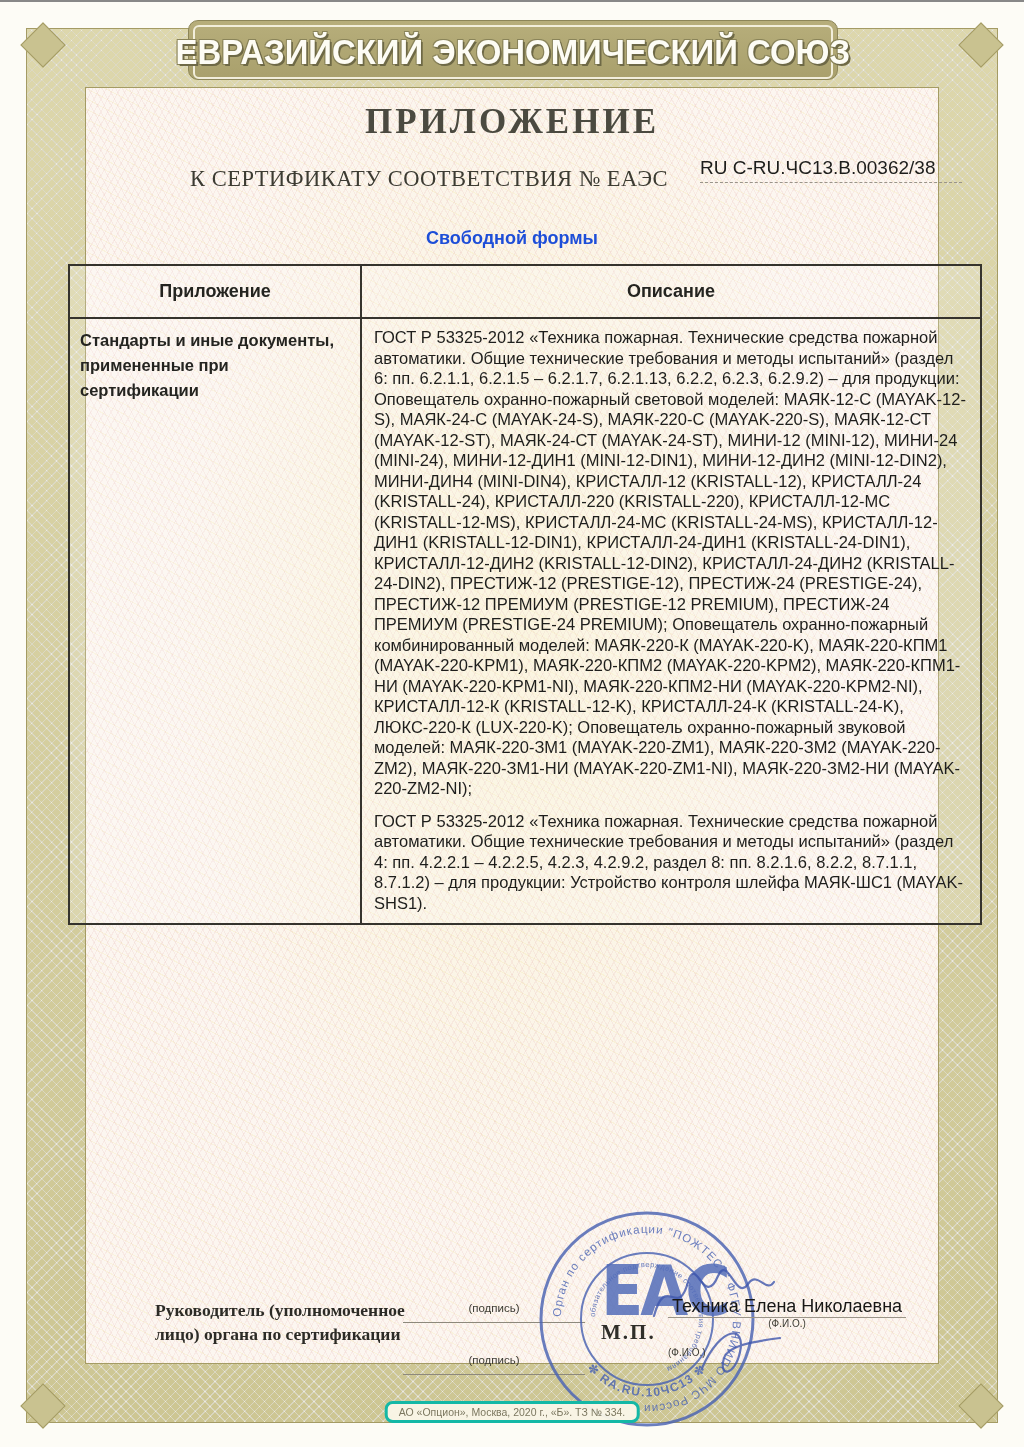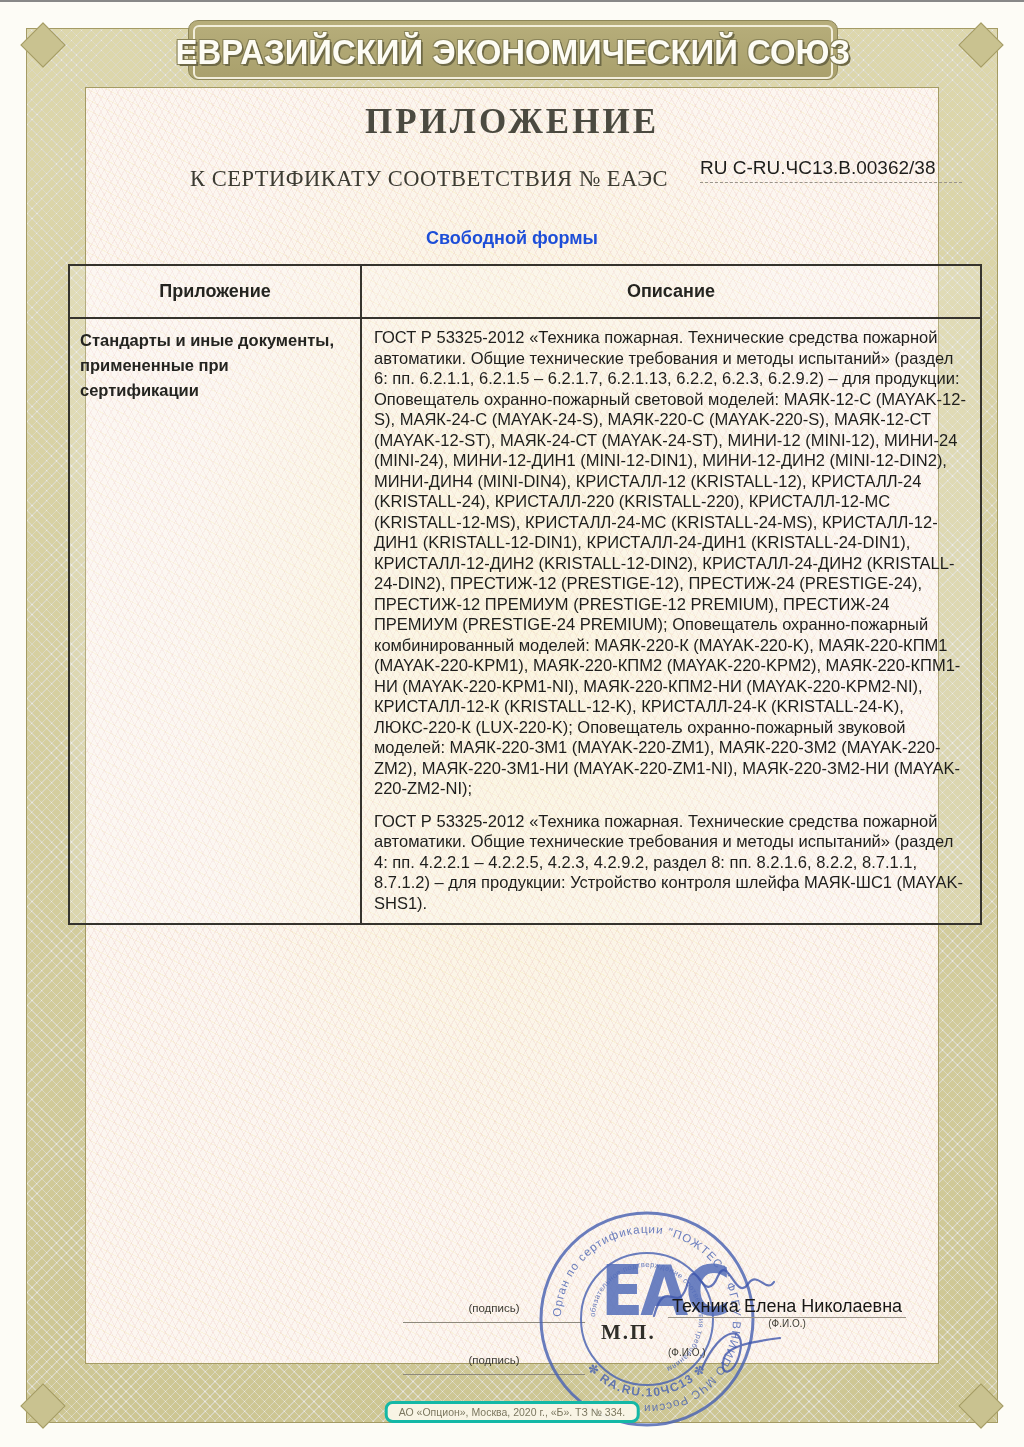--- a/index.html
+++ b/index.html
@@ -215,20 +215,21 @@
       <tr>
         <td class="cell-appendix">Стандарты и иные документы, примененные при сертификации</td>
         <td class="cell-desc">
           <p class="desc-par">ГОСТ Р 53325-2012 «Техника пожарная. Технические средства пожарной автоматики. Общие технические требования и методы испытаний» (раздел 6: пп. 6.2.1.1, 6.2.1.5 – 6.2.1.7, 6.2.1.13, 6.2.2, 6.2.3, 6.2.9.2) – для продукции: Оповещатель охранно-пожарный световой моделей: МАЯК-12-С (MAYAK-12-S), МАЯК-24-С (MAYAK-24-S), МАЯК-220-С (MAYAK-220-S), МАЯК-12-СТ (MAYAK-12-ST), МАЯК-24-СТ (MAYAK-24-ST), МИНИ-12 (MINI-12), МИНИ-24 (MINI-24), МИНИ-12-ДИН1 (MINI-12-DIN1), МИНИ-12-ДИН2 (MINI-12-DIN2), МИНИ-ДИН4 (MINI-DIN4), КРИСТАЛЛ-12 (KRISTALL-12), КРИСТАЛЛ-24 (KRISTALL-24), КРИСТАЛЛ-220 (KRISTALL-220), КРИСТАЛЛ-12-МС (KRISTALL-12-MS), КРИСТАЛЛ-24-МС (KRISTALL-24-MS), КРИСТАЛЛ-12-ДИН1 (KRISTALL-12-DIN1), КРИСТАЛЛ-24-ДИН1 (KRISTALL-24-DIN1), КРИСТАЛЛ-12-ДИН2 (KRISTALL-12-DIN2), КРИСТАЛЛ-24-ДИН2 (KRISTALL-24-DIN2), ПРЕСТИЖ-12 (PRESTIGE-12), ПРЕСТИЖ-24 (PRESTIGE-24), ПРЕСТИЖ-12 ПРЕМИУМ (PRESTIGE-12 PREMIUM), ПРЕСТИЖ-24 ПРЕМИУМ (PRESTIGE-24 PREMIUM); Оповещатель охранно-пожарный комбинированный моделей: МАЯК-220-К (MAYAK-220-K), МАЯК-220-КПМ1 (MAYAK-220-KPM1), МАЯК-220-КПМ2 (MAYAK-220-KPM2), МАЯК-220-КПМ1-НИ (MAYAK-220-KPM1-NI), МАЯК-220-КПМ2-НИ (MAYAK-220-KPM2-NI), КРИСТАЛЛ-12-К (KRISTALL-12-K), КРИСТАЛЛ-24-К (KRISTALL-24-K), ЛЮКС-220-К (LUX-220-K); Оповещатель охранно-пожарный звуковой моделей: МАЯК-220-ЗМ1 (MAYAK-220-ZM1), МАЯК-220-ЗМ2 (MAYAK-220-ZM2), МАЯК-220-ЗМ1-НИ (MAYAK-220-ZM1-NI), МАЯК-220-ЗМ2-НИ (MAYAK-220-ZM2-NI);</p>
           <p class="desc-par">ГОСТ Р 53325-2012 «Техника пожарная. Технические средства пожарной автоматики. Общие технические требования и методы испытаний» (раздел 4: пп. 4.2.2.1 – 4.2.2.5, 4.2.3, 4.2.9.2, раздел 8: пп. 8.2.1.6, 8.2.2, 8.7.1.1, 8.7.1.2) – для продукции: Устройство контроля шлейфа МАЯК-ШС1 (MAYAK-SHS1).</p>
         </td>
       </tr>
     </tbody>
   </table>
 
+  <div class="sig-label head">Руководитель (уполномоченное лицо) органа по сертификации</div>
   <div class="sig-line l1">
     <span class="caption">(подпись)</span>
   </div>
   <div class="name-block n1">
     <span class="person">Техника Елена Николаевна</span>
     <span class="caption">(Ф.И.О.)</span>
   </div>
 
   <div class="sig-line l2">
     <span class="caption">(подпись)</span>

